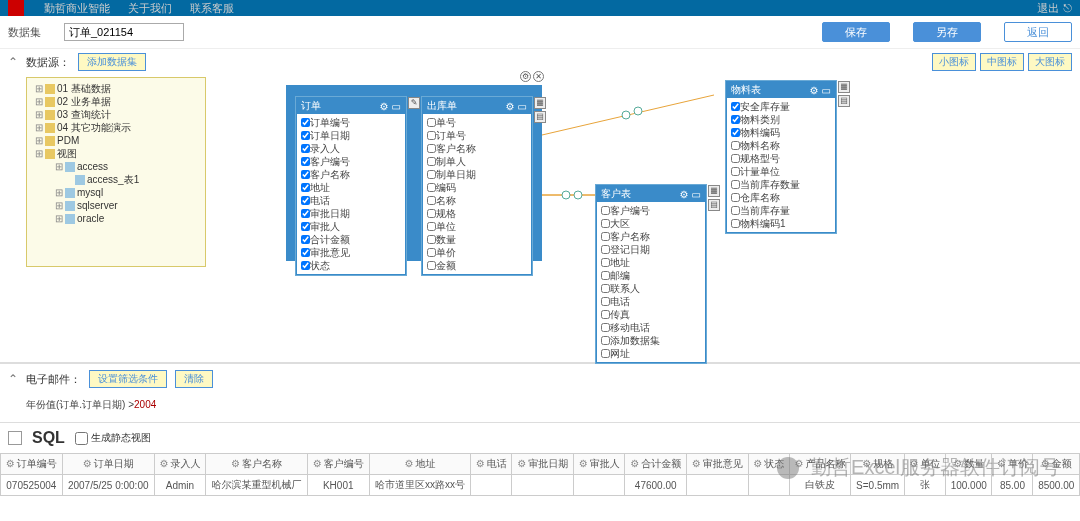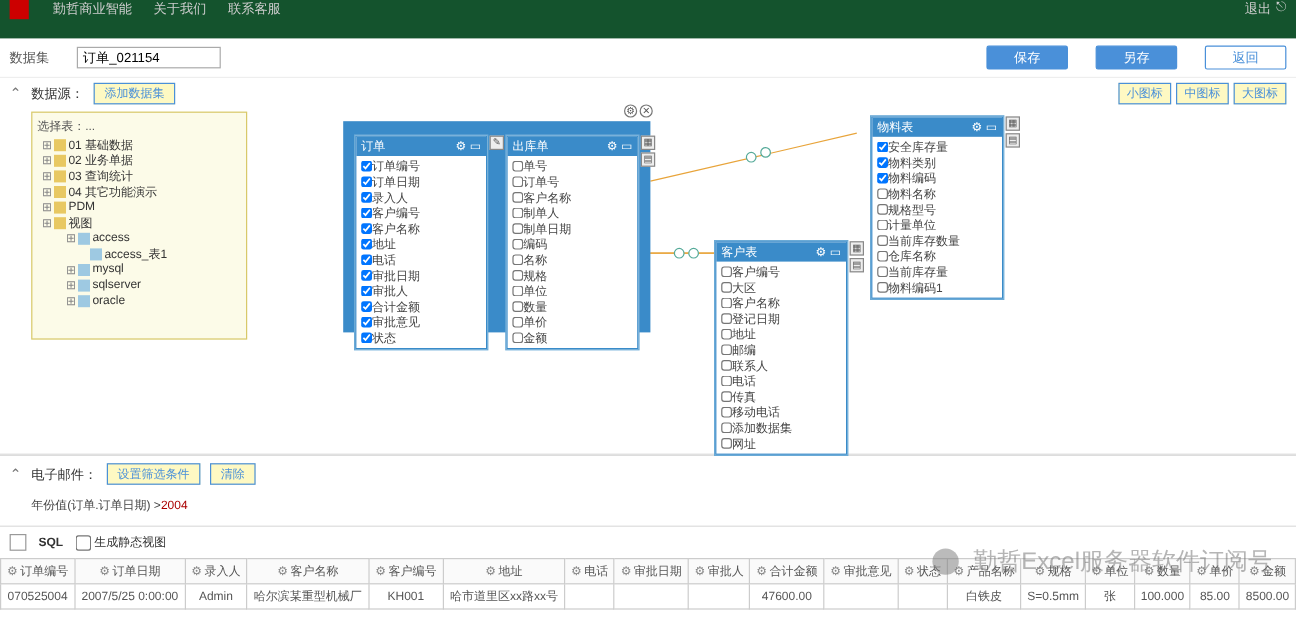--- a/index.html
+++ b/index.html
@@ -1,17 +1,17 @@
 <!DOCTYPE html>
 <html><head>
 <meta charset="utf-8">
 <style>
 *{box-sizing:border-box;margin:0;padding:0;font-family:"Microsoft YaHei",Arial,sans-serif}
 body{width:1080px;height:521px;background:#fff;font-size:11px;color:#333;position:relative;overflow:hidden}
-.topbar{height:32px;background:#14532d;color:#ccc;display:flex;padding:0 8px;font-size:11px}
+.topbar{height:16px;background:#0369a1;color:#ccc;display:flex;align-items:center;padding:0 8px;font-size:11px}
 .logo{width:16px;height:16px;background:#c00;margin-right:20px}
 .topnav{display:flex;gap:18px;flex:1}
 .topnav span{cursor:pointer}
 .logout{color:#ccc}
 .row1{display:flex;align-items:center;padding:6px 8px;gap:23px;border-bottom:1px solid #eee}
 .row1 label{color:#555}
 .ds-input{width:120px;height:18px;border:1px solid #aaa;padding:1px 4px;font-size:11px}
 .flex1{flex:1}
 .btn{height:20px;padding:0 22px;border:1px solid #4a90d9;background:#4a90d9;color:#fff;font-size:11px;border-radius:2px}
 .btn.outline{background:#fff;color:#4a90d9}
@@ -39,21 +39,21 @@
 .box .fld-row input[type=checkbox]{width:9px;height:9px}
 .side-icons{position:absolute;display:flex;flex-direction:column;gap:2px}
 .side-icons span{width:12px;height:12px;border:1px solid #888;background:#eee;font-size:8px;text-align:center;line-height:10px;color:#555}
 .big-blue{position:absolute;left:80px;top:10px;width:256px;height:176px;background:#3a8bc9}
 svg.links{position:absolute;left:0;top:0;width:100%;height:100%;pointer-events:none}
 .filter-row{display:flex;align-items:center;padding:6px 8px;gap:8px;border-top:1px solid #ddd}
 .filter-expr{padding:4px 8px 10px 26px;font-size:10px;color:#444}
 .filter-expr .yr{color:#a00}
 .sql-row{display:flex;align-items:center;padding:6px 8px;gap:10px;border-top:1px solid #ddd}
 .sql-ico{width:14px;height:14px;border:1px solid #999;background:#fff}
-.sql-row b{font-size:10px}
+.sql-row b{font-size:16px}
 .chk{display:flex;align-items:center;gap:3px;font-size:10px}
 table.grid{width:100%;border-collapse:collapse;font-size:10px}
 table.grid th,table.grid td{border:1px solid #ccc;padding:3px 4px;text-align:center;color:#555;white-space:nowrap}
 table.grid th{background:#fafafa;font-weight:normal}
 table.grid th .gear{color:#888;margin-right:2px}
 .watermark{position:absolute;right:20px;bottom:40px;color:rgba(120,120,120,.55);font-size:20px;display:flex;align-items:center;gap:12px;pointer-events:none}
 .watermark .wx{width:22px;height:22px;border-radius:50%;background:rgba(120,120,120,.5)}
 .close-circ{position:absolute;right:-2px;top:-14px;display:flex;gap:2px}
 .close-circ span{width:11px;height:11px;border:1px solid #777;border-radius:50%;background:#fff;font-size:8px;text-align:center;line-height:9px;color:#555}
 </style>
@@ -87,21 +87,20 @@
   <div class="flex1"></div>
   <div class="iconbtns">
     <span class="badge">小图标</span>
     <span class="badge">中图标</span>
     <span class="badge">大图标</span>
   </div>
 </div>
 
 <div class="canvas-area">
   <div class="tree">
-    <div class="ttl">选择表：...</div>
     <div id="tree-body">
         <div class="tree-item">
           <span class="pm">⊞</span>
           <span class="ico fld"></span>
           <span>01 基础数据</span>
         </div>
         <div class="tree-item">
           <span class="pm">⊞</span>
           <span class="ico fld"></span>
           <span>02 业务单据</span>

